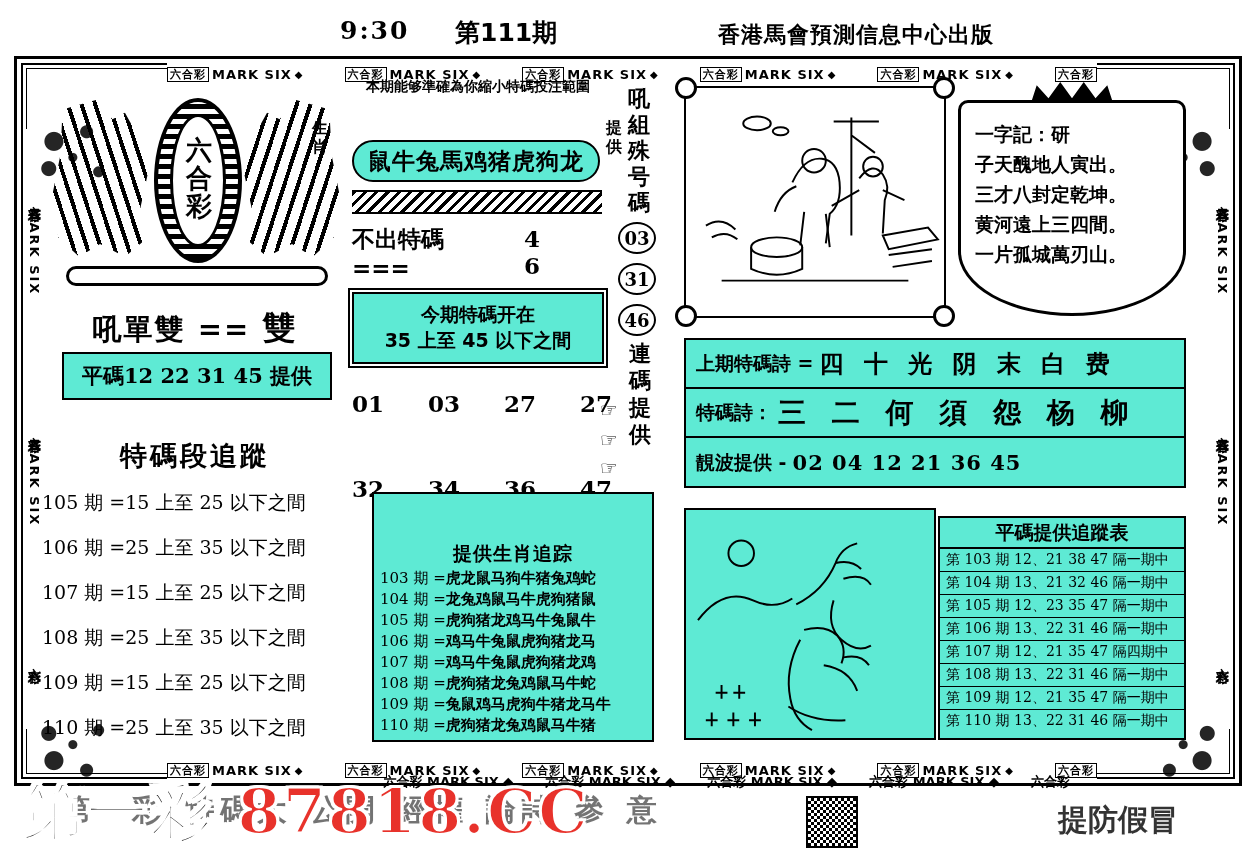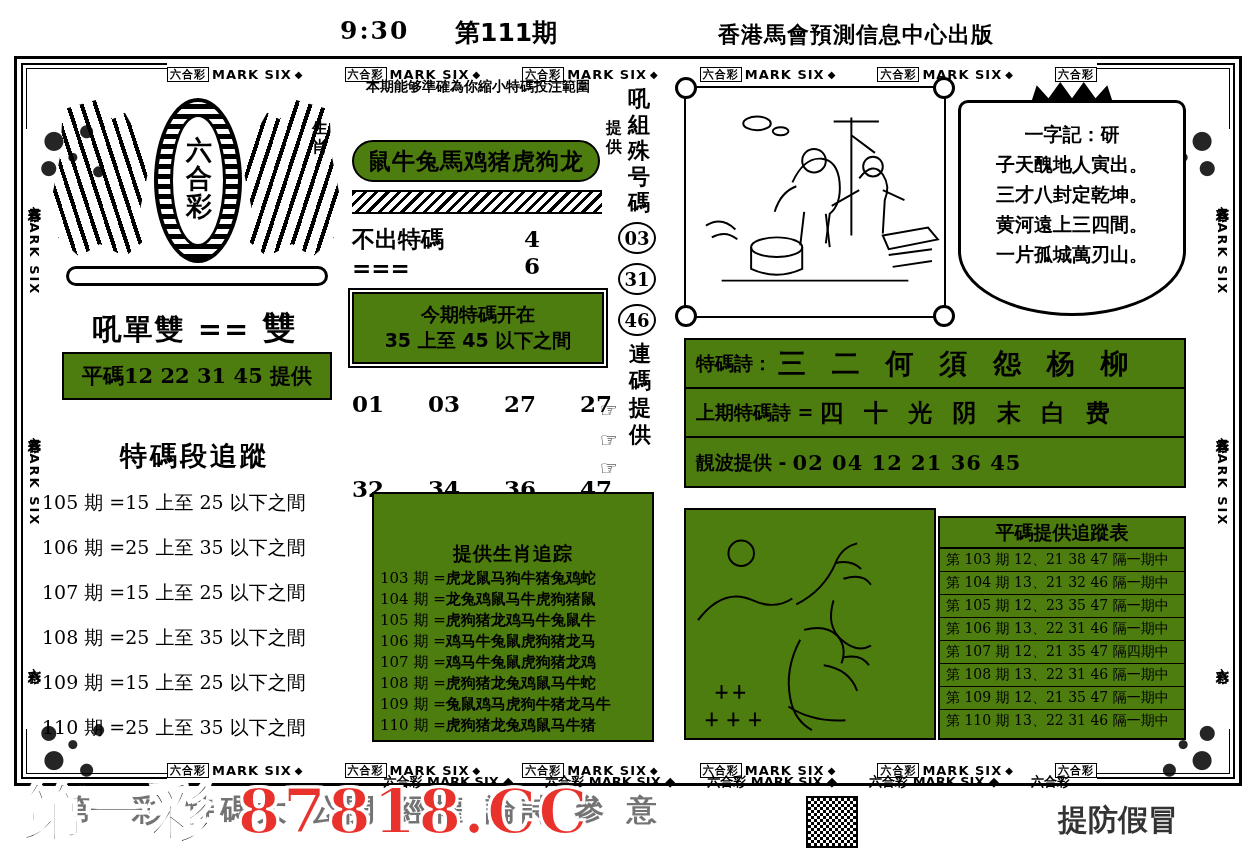--- a/index.html
+++ b/index.html
@@ -85,21 +85,21 @@
       radial-gradient(circle at 44% 48%, #000 0 4px, transparent 5px),
       radial-gradient(circle at 74% 66%, #000 0 5px, transparent 6px);
     opacity: .85;
   }
   .corner.tl { left: 18px; top: 60px; }
   .corner.tr { right: 18px; top: 60px; transform: scaleX(-1); }
   .corner.bl { left: 18px; bottom: 0px; transform: scaleY(-1); }
   .corner.br { right: 18px; bottom: 0px; transform: scale(-1,-1); }
 
   
-  .box { border: 2px solid #000; background: #4d7c0f; position: absolute; }
+  .box { border: 2px solid #000; background: #5eead4; position: absolute; }
   .box-d { box-shadow: 0 0 0 2px #fff, 0 0 0 4px #000; }
 
   .cjk { font-family: "DejaVu Sans", "Liberation Sans", sans-serif; }
   .serif { font-family: "DejaVu Serif", "Liberation Serif", serif; }
 
   
   .crest {
     position: absolute; left: 46px; top: 88px; width: 300px; height: 210px;
   }
   .crest-oval {
@@ -239,21 +239,21 @@
   .nail.c { left: -11px; bottom: -11px; }
   .nail.d { right: -11px; bottom: -11px; }
 
   .shield {
     position: absolute; left: 958px; top: 100px; width: 228px; height: 216px;
     border: 3px solid #000;
     border-radius: 10px 10px 50% 50% / 10px 10px 30% 30%;
     background: #fff;
     padding: 16px 14px 0;
   }
-  .shield .poem { font-size: 19px; font-weight: bold; line-height: 30px; text-align: center; }
+  .shield .poem { font-size: 19px; font-weight: bold; line-height: 30px; text-align: left; }
 
   .crown {
     position: absolute; left: 1030px; top: 80px; width: 84px; height: 26px;
     background:
       conic-gradient(from 200deg at 14% 100%, #000 0 40deg, transparent 0),
       conic-gradient(from 200deg at 50% 100%, #000 0 40deg, transparent 0),
       conic-gradient(from 200deg at 86% 100%, #000 0 40deg, transparent 0);
     clip-path: polygon(0 100%, 8% 20%, 22% 70%, 36% 8%, 50% 70%, 64% 8%, 78% 70%, 92% 20%, 100% 100%);
     background-color: #000;
   }
@@ -541,26 +541,26 @@
 
   <div class="crown"></div>
   <div class="shield">
     <div class="poem cjk">
       一字記：研<br>子天醜地人寅出。<br>三才八封定乾坤。<br>黄河遠上三四間。<br>一片孤城萬刃山。
     </div>
   </div>
 
   <div class="box poem-panel">
     <div class="poem-row">
+      <span class="lab cjk">上期特碼詩 =</span>
+      <span class="val2 cjk">四 十 光 阴 末 白 费</span>
+    </div>
+    <div class="poem-row">
       <span class="lab cjk">特碼詩：</span>
       <span class="val cjk">三 二 何 須 怨 杨 柳</span>
-    </div>
-    <div class="poem-row">
-      <span class="lab cjk">上期特碼詩 =</span>
-      <span class="val2 cjk">四 十 光 阴 末 白 费</span>
     </div>
     <div class="poem-row">
       <span class="lab cjk">靚波提供 -</span>
       <span class="nums">02   04   12   21   36   45</span>
     </div>
   </div>
 
   <div class="box pic-box2">
     <div class="nail a"></div>
     <div class="nail b"></div>

